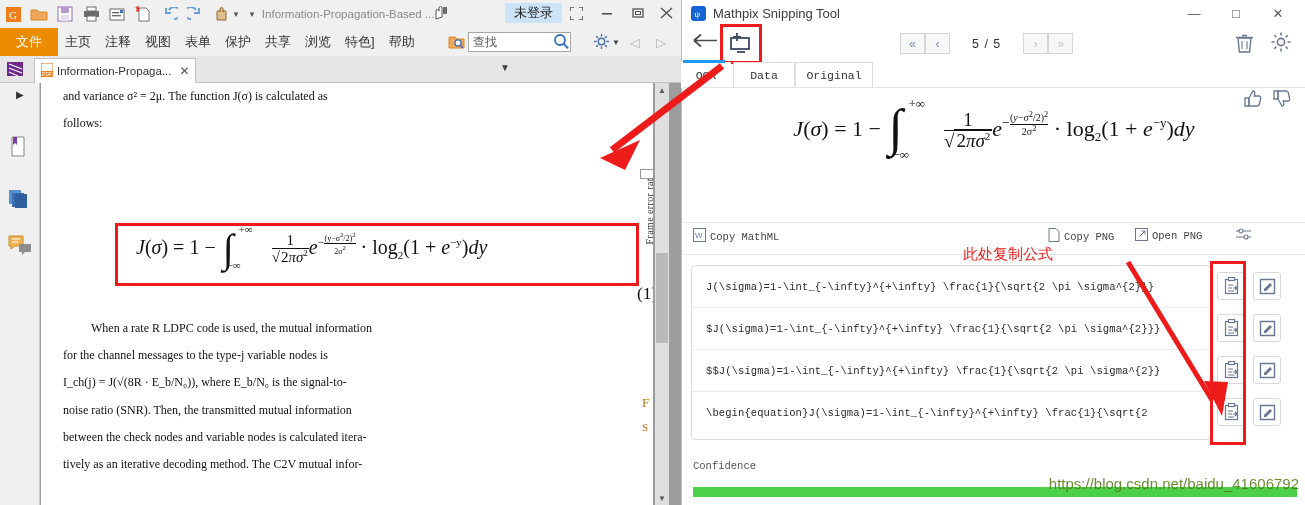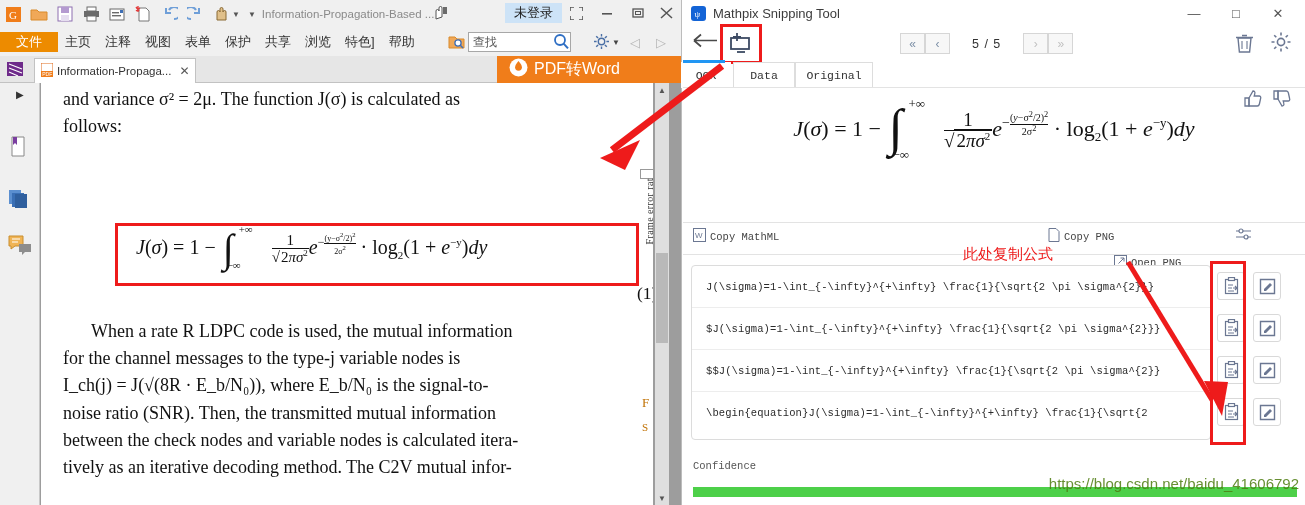--- a/index.html
+++ b/index.html
@@ -20,21 +20,21 @@
   #docTitle{ font-size:11.5px; color:#8a8a8a; margin-left:6px; white-space:nowrap;
     overflow:hidden; max-width:200px; }
   #loginBadge{ position:absolute; right:120px; top:3px; background:#cde3f7; color:#222;
     font-size:13px; padding:2px 9px; line-height:16px; }
   .winBtn{ position:absolute; top:3px; width:26px; height:20px; display:flex;
     align-items:center; justify-content:center; color:#4a4a4a; }
 
   
   #menuRow{ position:absolute; left:0; top:28px; width:682px; height:28px;
     background:#f0f0f0; display:flex; align-items:center; }
-  #fileMenu{ background:#ed8b00; color:#fff; font-size:13px; height:20px; width:58px;
+  #fileMenu{ background:#ed8b00; color:#fff; font-size:13px; height:28px; width:58px;
     display:flex; align-items:center; justify-content:center; }
   .menuItem{ font-size:13px; color:#333; padding:0 7px; height:28px; display:flex;
     align-items:center; white-space:nowrap; }
   #findBox{ position:absolute; left:468px; top:4px; width:103px; height:20px;
     background:#fff; border:1px solid #a7a7a7; font-size:12px; color:#555;
     padding:0 18px 0 4px; line-height:18px; }
   #findIconWrap{ position:absolute; left:553px; top:5px; }
 
   
   #tabRow{ position:absolute; left:0; top:56px; width:682px; height:27px;
@@ -62,21 +62,21 @@
     background:#dfdfdf; }
   #vThumb{ position:absolute; left:1px; top:170px; width:12px; height:90px;
     background:#b9b9b9; }
   #vUp,#vDown{ position:absolute; left:0; width:14px; height:14px; background:#dfdfdf;
     font-size:8px; color:#555; display:flex; align-items:center; justify-content:center;}
   #vUp{top:0;} #vDown{bottom:0;}
 
   
   .pt{ position:absolute; font-family:"Liberation Serif", serif; color:#111;
     white-space:nowrap; }
-  .body{ font-size:18px; }
+  .body{ font-size:12px; }
 
   
   #eqBox{ position:absolute; left:74px; top:140px; width:524px; height:63px;
     border:3px solid #ee1b1b; }
   #eqNum{ position:absolute; left:596px; top:200px; font-family:"Liberation Serif",serif;
     font-size:17.5px; color:#111; }
 
   
   #figAxis{ position:absolute; left:644px; top:95px; font-family:"Liberation Serif",serif;
     font-size:10px; color:#333; writing-mode:vertical-rl; transform:rotate(180deg);
@@ -133,21 +133,21 @@
     background:#fff; border-bottom:1px solid #e3e3e3; }
   #voteRow{ position:absolute; right:14px; top:2px; display:flex; gap:11px; }
   #eqRender{ position:absolute; left:0; top:22px; width:622px; text-align:center;
     font-family:"Liberation Serif", serif; font-size:22px; color:#111; }
 
   #actionRow{ position:absolute; left:0; top:226px; width:622px; height:26px;
     font-family:"Liberation Mono", monospace; font-size:10.5px; color:#444; }
   .act{ position:absolute; top:2px; display:flex; align-items:center; gap:4px; }
   #actMathML{ left:10px; }
   #actCopyPNG{ left:365px; }
-  #actOpenPNG{ left:431px;margin-top:27px; }
+  #actOpenPNG{ left:452px; }
   #actSliders{ left:553px; }
   #actionRule{ position:absolute; left:0; top:254px; width:622px; height:1px;
     background:#e3e3e3; }
 
   #resultsCard{ position:absolute; left:8px; top:265px; width:520px; height:175px;
     border:1px solid #dcdcdc; border-radius:4px; background:#fff; overflow:hidden; }
   .resRow{ height:42px; border-bottom:1px solid #ededed; display:flex;
     align-items:center; padding-left:14px; font-family:"Liberation Mono", monospace;
     font-size:10.5px; color:#2b2b2b; letter-spacing:.1px; white-space:nowrap;
     overflow:hidden; }
@@ -321,29 +321,20 @@
           <svg width="12" height="14">
               <rect x="0" y="0" width="12" height="14" fill="#fff" stroke="#e06a1a"></rect>
               <rect x="0" y="8" width="12" height="6" fill="#f07d1a"></rect>
               <text x="1.2" y="13" font-size="5" fill="#fff" font-family="Liberation Sans, sans-serif">PDF</text>
             </svg>
         </span>
         <span>Information-Propaga...</span>
         <span id="docTabClose">✕</span>
       </div>
       <span id="tabChevron">▼</span>
-      <div id="pdfToWord">
-        <span>
-          <svg width="19" height="19">
-              <circle cx="9.5" cy="9.5" r="9" fill="#fff"></circle>
-              <path d="M9.5 3c2 2.5 3.4 4.3 3.4 6.3a3.4 3.4 0 01-6.8 0C6.1 7.3 7.5 5.5 9.5 3z" fill="#f07d1a"></path>
-            </svg>
-        </span>
-        <span>PDF转Word</span>
-      </div>
     </div>
 
     <div id="viewerWrap">
 
       <div id="leftRail">
         <span style="position:absolute;left:16px;top:6px;font-size:10px;color:#333;">▶</span>
         <div class="railIcon" style="top:52px;">
           <svg width="24" height="24">
               <path d="M4 2h12v19H4z" fill="#fff" stroke="#888"></path>
               <path d="M5 2h4v8l-2-2-2 2z" fill="#7b3fa0"></path>

